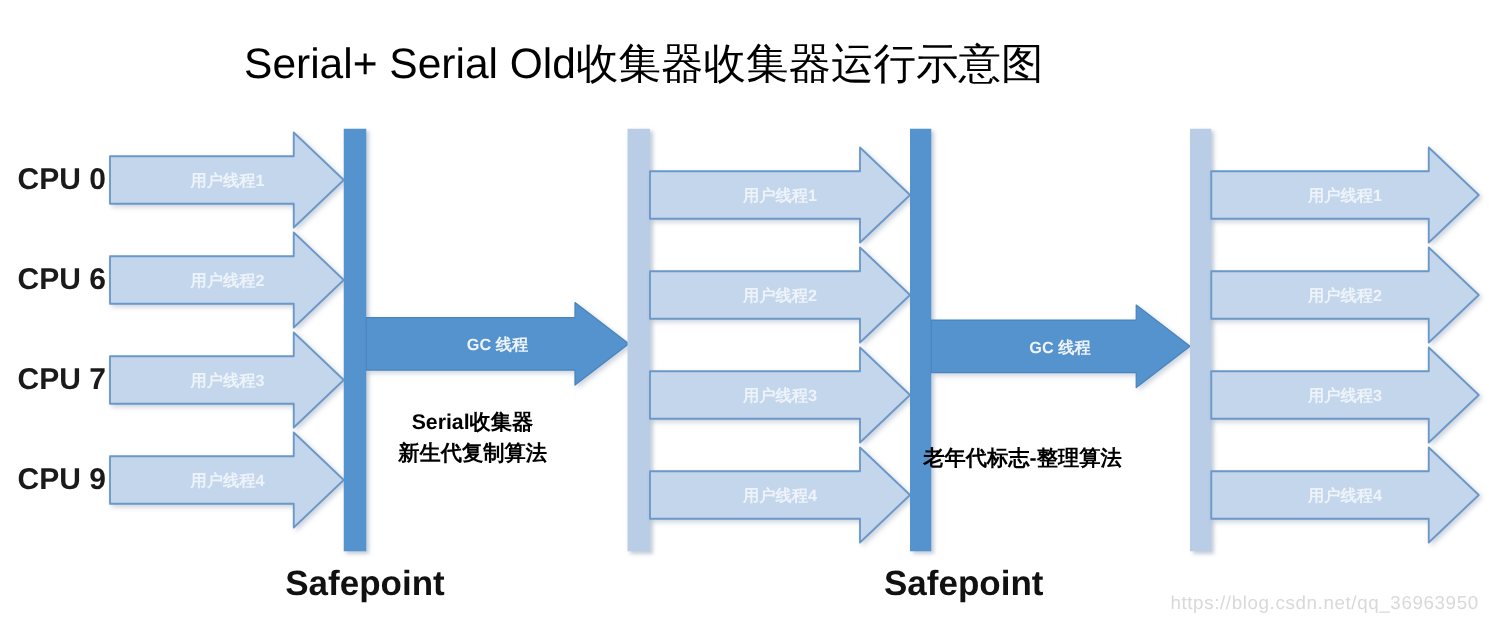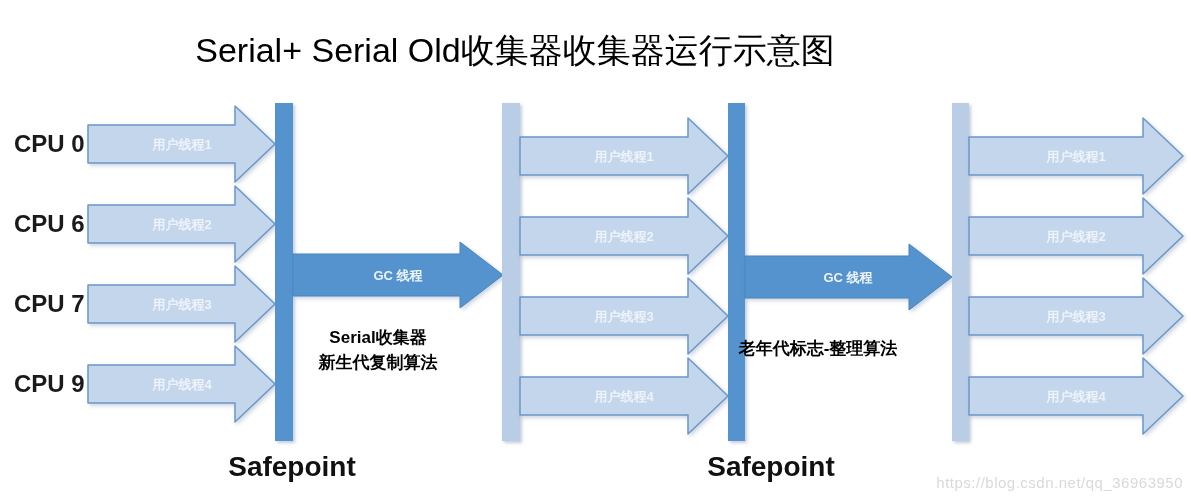--- a/index.html
+++ b/index.html
@@ -161,21 +161,21 @@
     <text x="104" y="43">用户线程4</text>
   </svg>
 
   <div class="abs bar dark" style="left:728px;width:17px"></div>
 
   <svg class="abs arrow gc-arrow" style="left:745px;top:244px" width="207" height="66">
     <polygon points="0,12 164,12 164,0 207,33 164,66 164,54 0,54"></polygon>
     <text x="103" y="38">GC 线程</text>
   </svg>
 
-  <div class="abs phase-text" style="left:733px;top:336px">
+  <div class="abs phase-text" style="left:733px;top:354px">
     <div>老年代标志-整理算法</div>
   </div>
 
   <div class="abs bar light" style="left:952px;width:17px"></div>
 
   <svg class="abs arrow thread-arrow" style="left:969px;top:118px" width="214" height="76">
     <polygon points="0,19 174,19 174,0 214,38 174,76 174,57 0,57"></polygon>
     <text x="107" y="43">用户线程1</text>
   </svg>
   <svg class="abs arrow thread-arrow" style="left:969px;top:198px" width="214" height="76">

